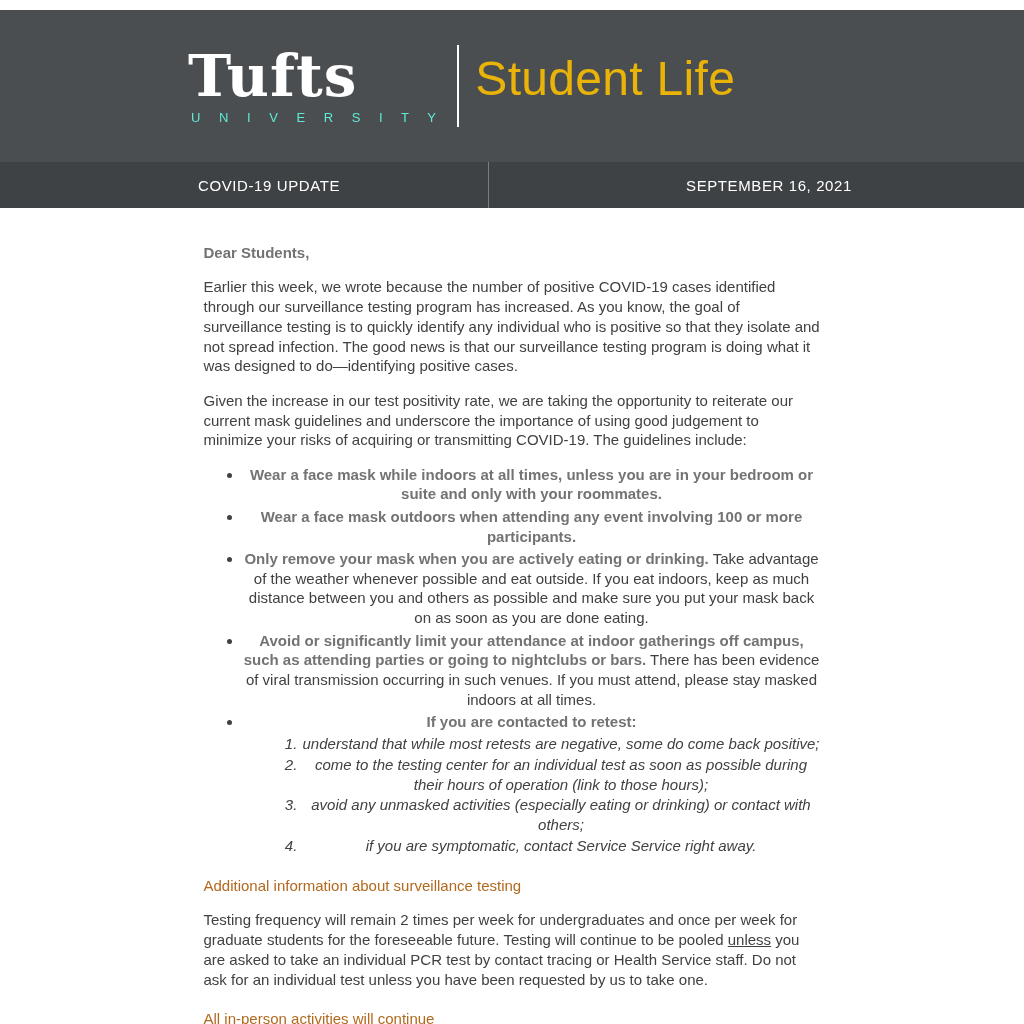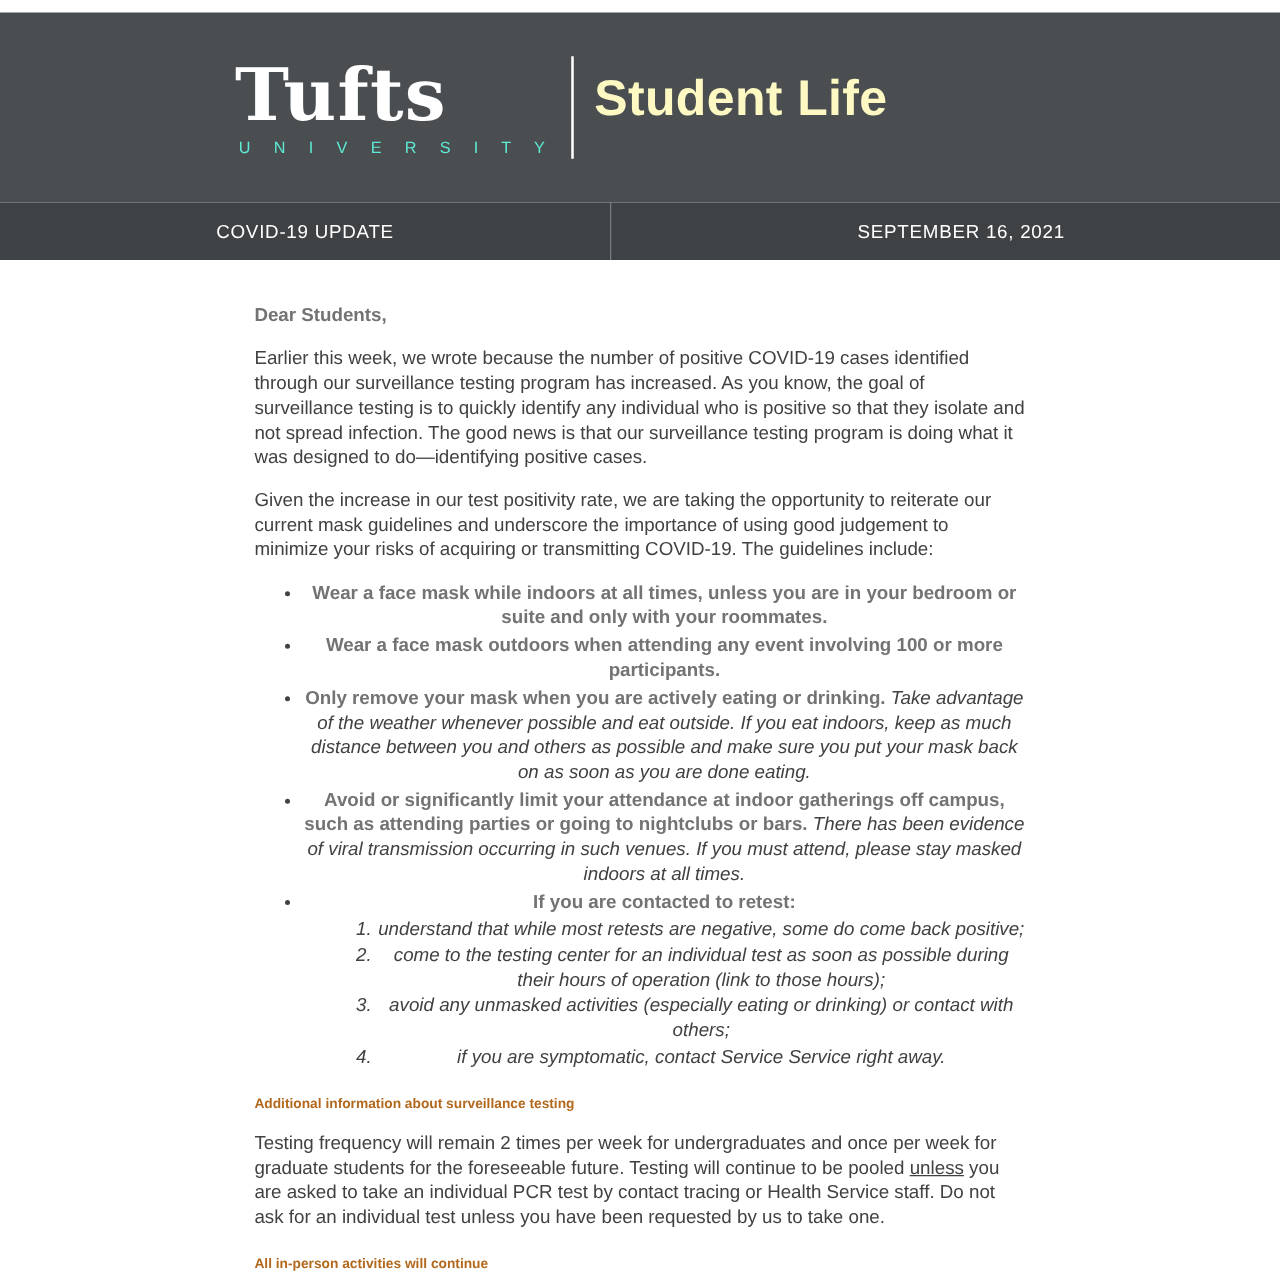--- a/index.html
+++ b/index.html
@@ -7,39 +7,39 @@
   body { background:#ffffff; font-family:"Liberation Sans", sans-serif; color:#414141; }
 
   .top-strip { height:10px; background:#ffffff; }
 
   .masthead { background:#4a4e51; height:152px; display:flex; align-items:center; }
   .masthead-inner { width:648px; margin:0 auto; display:flex; align-items:center; }
   .tufts-block { display:flex; flex-direction:column; }
   .tufts-word { font-family:"DejaVu Serif", serif; font-weight:bold; font-size:58px; line-height:1; color:#ffffff; letter-spacing:1px; }
   .tufts-univ { color:#5eead4; font-size:13px; letter-spacing:7.5px; margin-top:5px; padding-left:3px; }
   .logo-divider { width:2px; height:82px; background:#ffffff; margin:0 16px 0 14px; }
-  .division-name { color:#fef9c3; font-size:40px; font-weight:700; letter-spacing:0.3px; line-height:1; padding-bottom:14px; }
+  .division-name { color:#eab308; font-size:48px; font-weight:400; letter-spacing:0.3px; line-height:1; padding-bottom:14px; }
 
   .banner { background:#3e4245; height:46px; position:relative; color:#ffffff; font-size:15px; }
-  .banner-left { position:absolute; left:173px; top:0; height:46px; display:flex; align-items:center; letter-spacing:0.6px; }
+  .banner-left { position:absolute; left:198px; top:0; height:46px; display:flex; align-items:center; letter-spacing:0.6px; }
   .banner-right { position:absolute; left:514px; right:0; top:0; height:46px; display:flex; align-items:center; justify-content:center; letter-spacing:0.6px; }
   .banner-divider { position:absolute; left:488px; top:0; width:1px; height:46px; background:#7a7d80; }
 
   .content { width:641px; margin:0 auto; padding:35px 12px 0 12px; font-size:15px; line-height:1.32; }
   .content p { margin:0 0 14.5px 0; }
   .b { font-weight:bold; color:#737373; }
-  .i { font-style:italic; }
+  .i { }
   .u { text-decoration:underline; }
 
   ul.guidelines { margin:0 0 14.5px 0; padding-left:39px; list-style-type:disc;text-align:center; }
   ul.guidelines > li { margin:0 0 2.5px 0; }
   ol.retest { margin:2px 0 0 0; padding-left:43px; list-style-type:decimal; font-style:italic; }
   ol.retest > li { margin:0 0 1px 16px; }
 
-  h3.section-heading { color:#b2691e; font-size:11px; font-weight:bold; margin:20px 0 14.5px 0; }
+  h3.section-heading { color:#b2691e; font-size:15px; font-weight:normal; margin:20px 0 14.5px 0; }
 </style>
 </head>
 <body>
 
 <div class="top-strip"></div>
 
 <header class="masthead">
   <div class="masthead-inner">
     <div class="tufts-block">
       <div class="tufts-word">Tufts</div>

